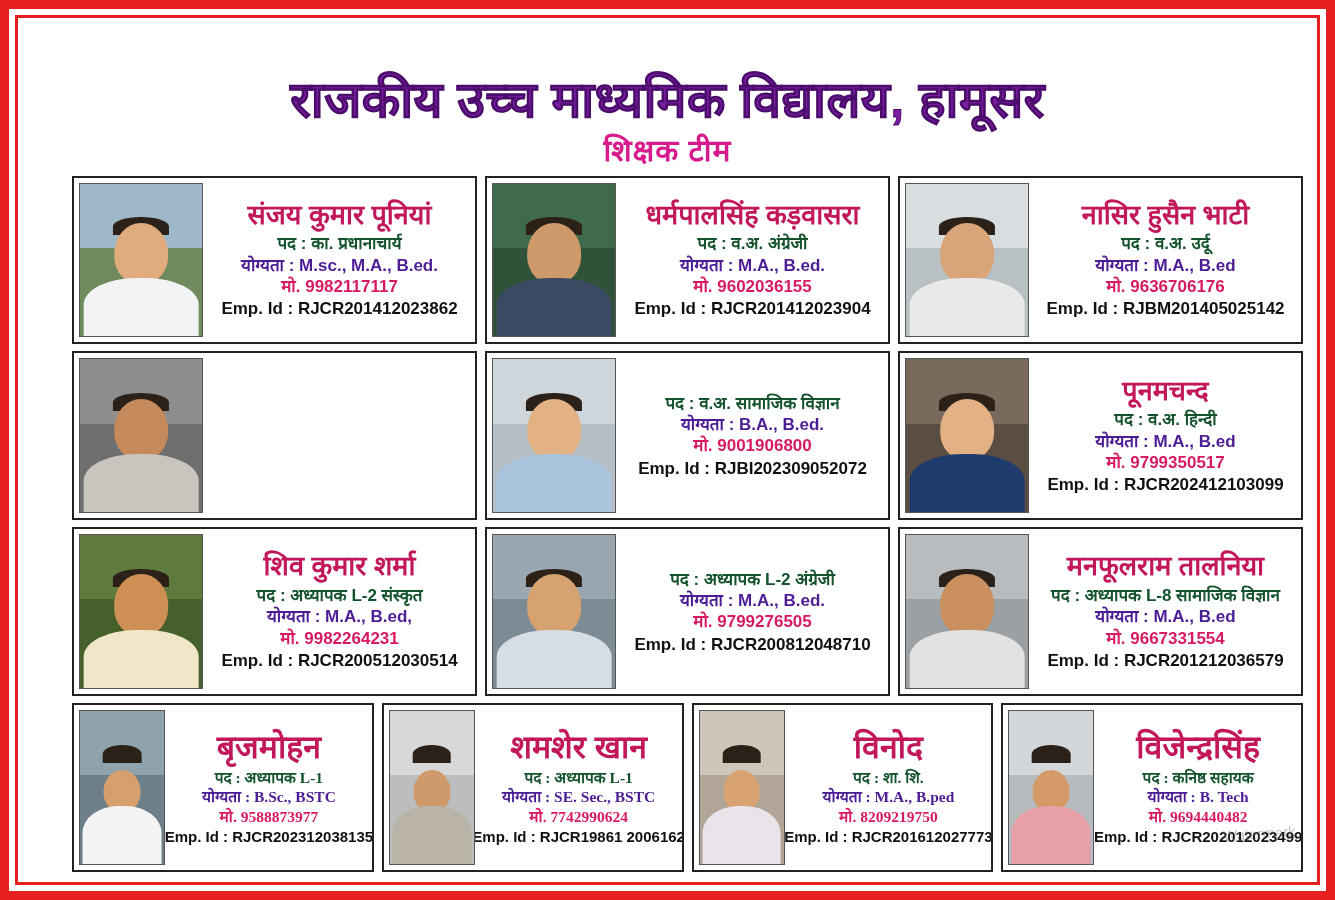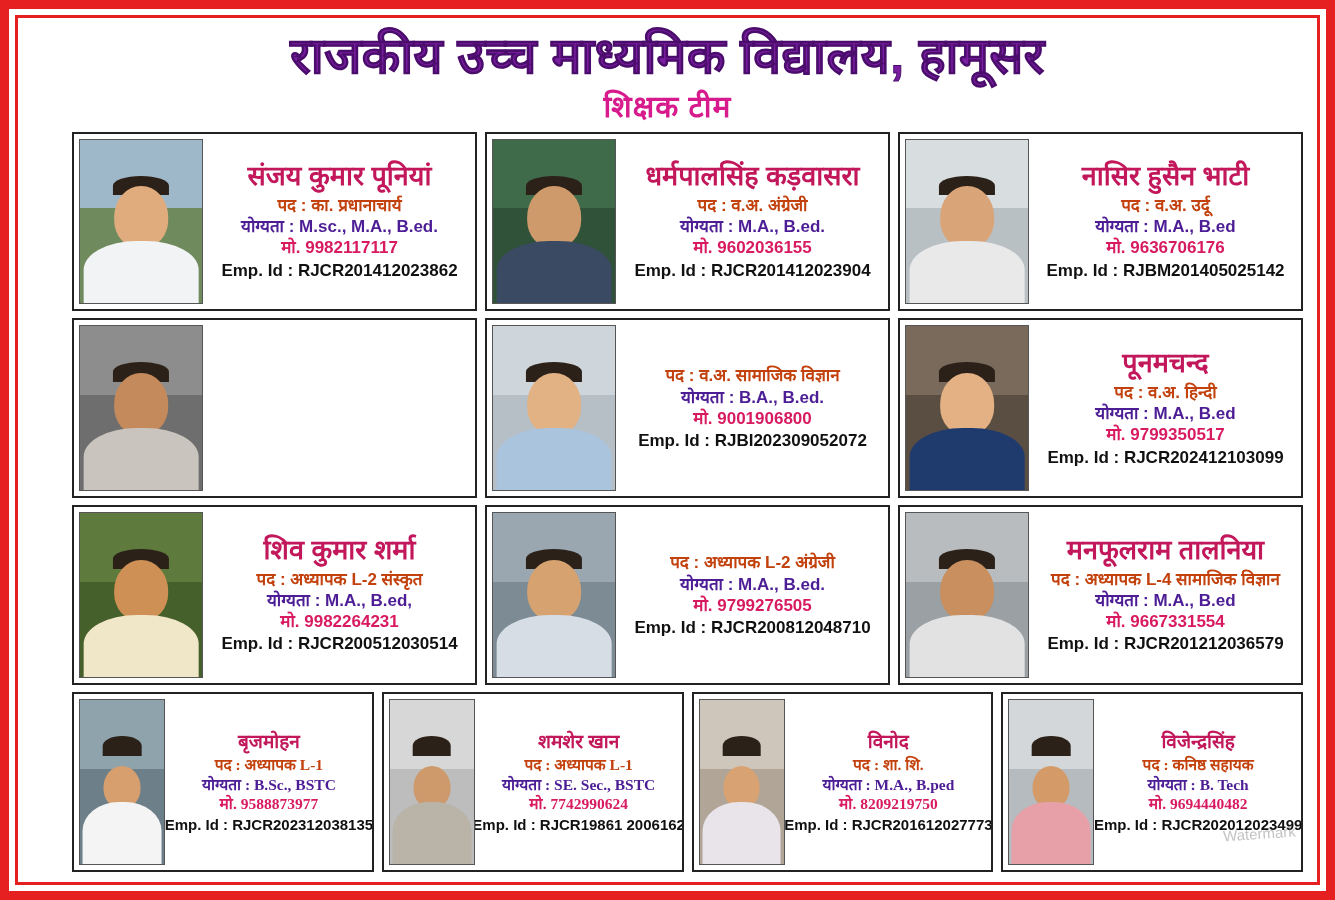--- a/index.html
+++ b/index.html
@@ -21,20 +21,21 @@
     width: 100%; height: 100%;
     border: 3px solid #e62020;
     padding: 8px 14px 10px 14px;
     display: flex;
     flex-direction: column;
   }
   
   .header {
     text-align: center;
     padding-top: 4px;
+    margin-top: 44px;
   }
   .school-name {
     font-family: "Liberation Sans", sans-serif;
     font-weight: bold;
     font-size: 50px;
     line-height: 1.05;
     letter-spacing: 0.5px;
     color: #7a1ea1;
     -webkit-text-stroke: 1px #4b0d6b;
     white-space: nowrap;
@@ -120,28 +121,28 @@
     padding: 0 2px;
   }
   .name {
     font-weight: bold;
     font-size: 27px;
     color: #c2185b;
     line-height: 1.1;
     margin-bottom: 3px;
     white-space: nowrap;
   }
-  .row-4 .name { font-size: 19px; }
+  .row-4 .name { font-size: 32px; }
   .line {
     font-size: 17px;
     line-height: 1.25;
     white-space: nowrap;
   }
   .row-4 .line { font-size: 15.5px; font-family: Liberation Serif, serif; }
-  .post { color: #c2410c; font-weight: bold; }
+  .post { color: #14532d; font-weight: bold; }
   .qual { color: #4c1d95; font-weight: bold; }
   .mob  { color: #d81b60; font-weight: bold; }
   .empid {
     font-size: 17px;
     color: #111;
     font-weight: bold;
     margin-top: 2px;
     white-space: nowrap;
   }
   .row-4 .empid { font-size: 15px; }
@@ -300,21 +301,21 @@
         <div class="card">
           <div class="photo">
             <div class="sky" style="background:#b9bcbe"></div>
             <div class="ground" style="background:#9aa0a3"></div>
             <div class="hair"></div>
             <div class="head" style="background:#c98f5e"></div>
             <div class="body" style="background:#e2e2e2"></div>
           </div>
           <div class="info">
             <div class="name">मनफूलराम तालनिया</div>
-            <div class="line post">पद : अध्यापक L-4 सामाजिक विज्ञान</div>
+            <div class="line post">पद : अध्यापक L-8 सामाजिक विज्ञान</div>
             <div class="line qual">योग्यता : M.A., B.ed</div>
             <div class="line mob">मो. 9667331554</div>
             <div class="empid">Emp. Id : RJCR201212036579</div>
           </div>
         </div>
       </div>
 
       <div class="row row-4">
         <div class="card">
           <div class="photo">

